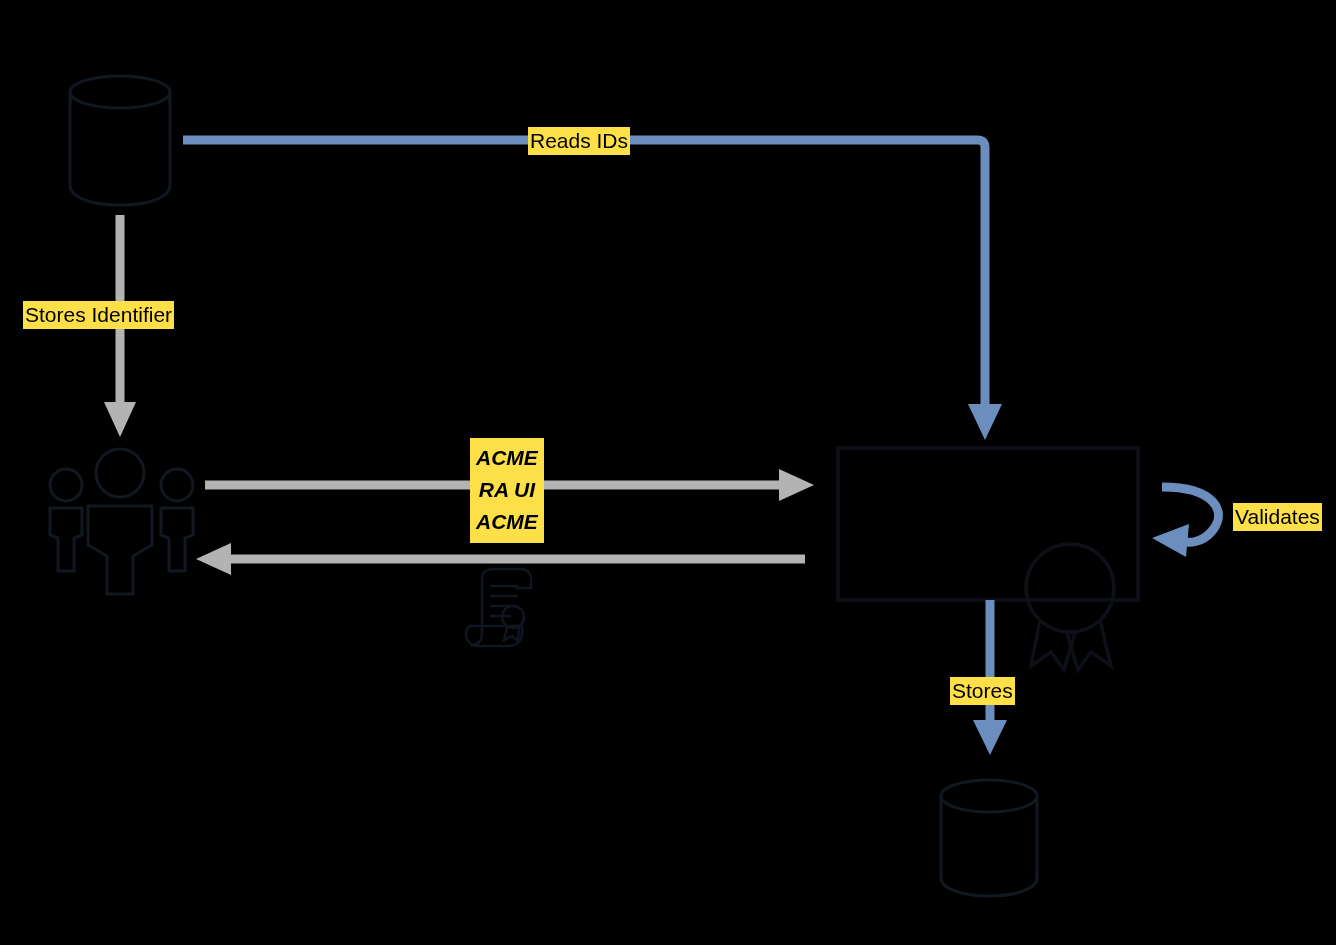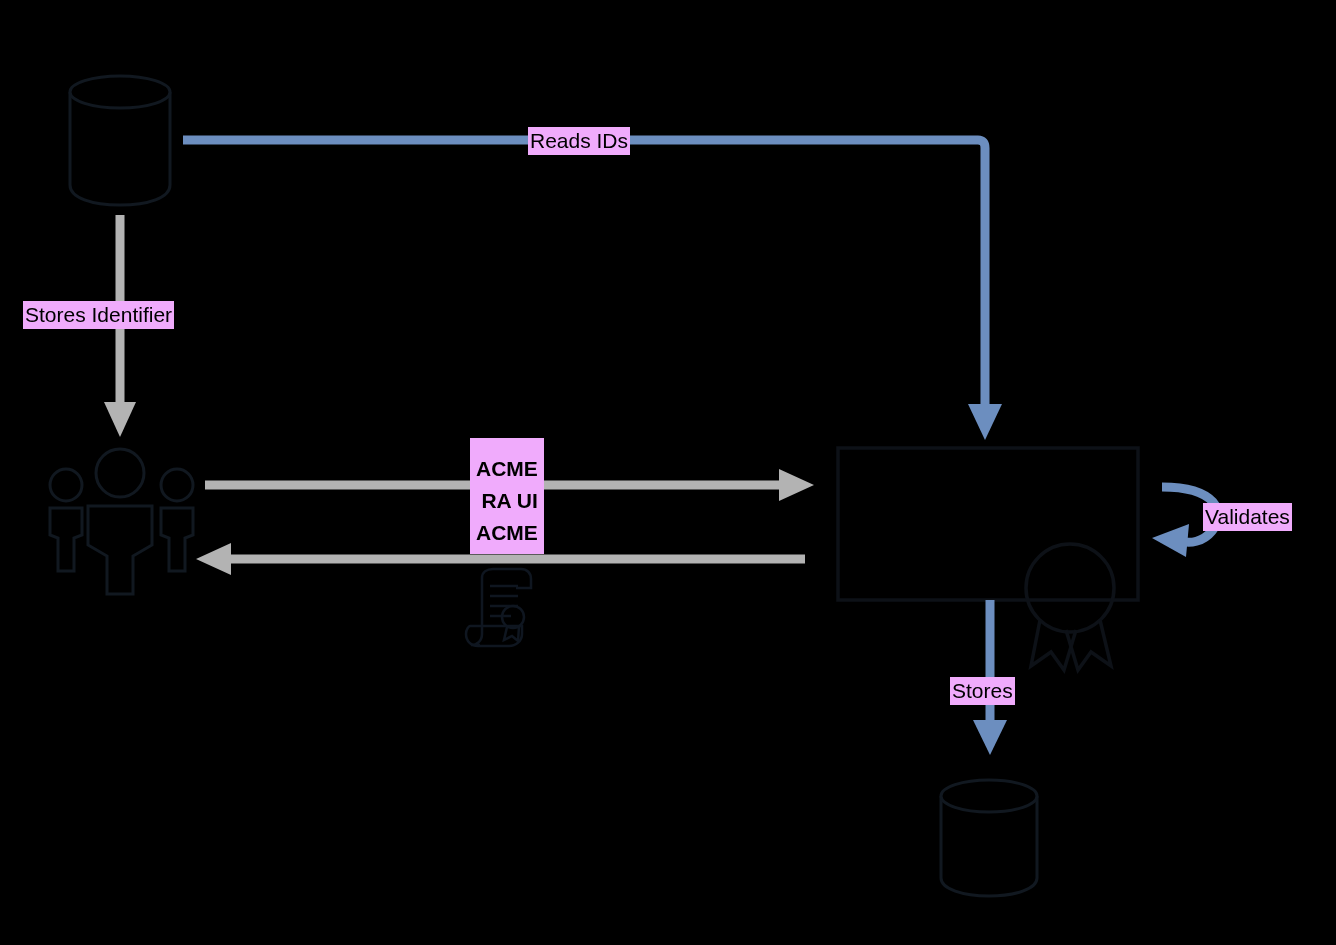--- a/index.html
+++ b/index.html
@@ -20,35 +20,36 @@
   }
   #diagram-svg {
     position: absolute;
     left: 0;
     top: 0;
     width: 1336px;
     height: 945px;
   }
   .edge-label {
     position: absolute;
-    background: #f0abfc;
+    background: #fde047;
     color: #000000;
     font-family: "Liberation Sans", sans-serif;
     font-size: 21px;
     line-height: 25px;
     white-space: nowrap;
     padding: 1px 2px 2px 2px;
     box-sizing: border-box;
   }
   .edge-label.bold {
     font-weight: bold;
-    text-align: right;
+    text-align: center;
     white-space: normal;
     line-height: 32px;
-    padding: 15px 6px 5px 6px;
+    padding: 4px 6px 5px 6px;
+    font-style: italic;
   }
   .edge-label span {
     display: block;
   }
 </style>
 </head>
 <body>
 
 <div id="canvas">
 
@@ -138,17 +139,17 @@
   <div class="edge-label" style="left:528px; top:127px;">Reads IDs</div>
 
   <div class="edge-label" style="left:23px; top:301px;">Stores Identifier</div>
 
   <div class="edge-label bold" style="left:470px; top:438px;">
     <span>ACME</span>
     <span>RA UI</span>
     <span>ACME</span>
   </div>
 
-  <div class="edge-label" style="left:1203px; top:503px;">Validates</div>
+  <div class="edge-label" style="left:1233px; top:503px;">Validates</div>
 
   <div class="edge-label" style="left:950px; top:677px;">Stores</div>
 
 </div>
 
 </body></html>

